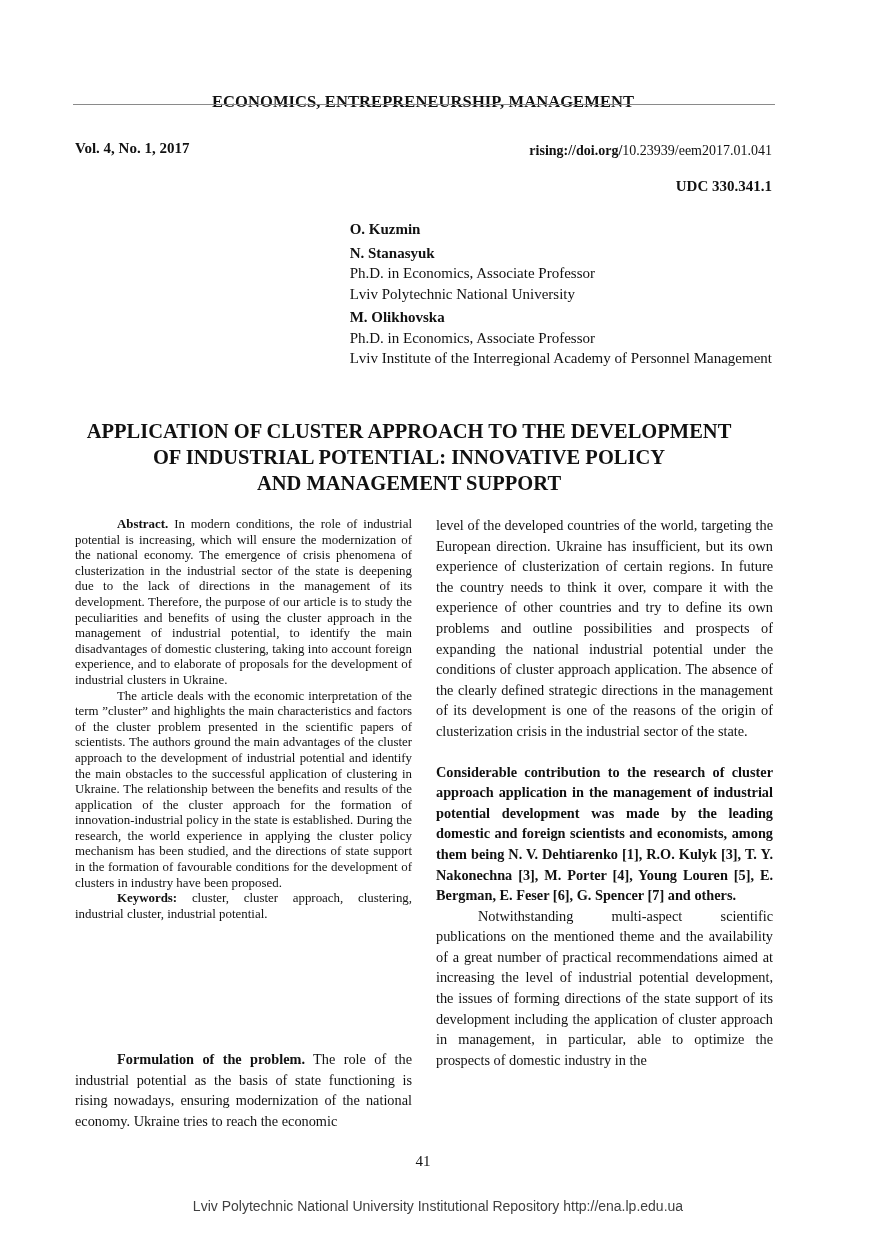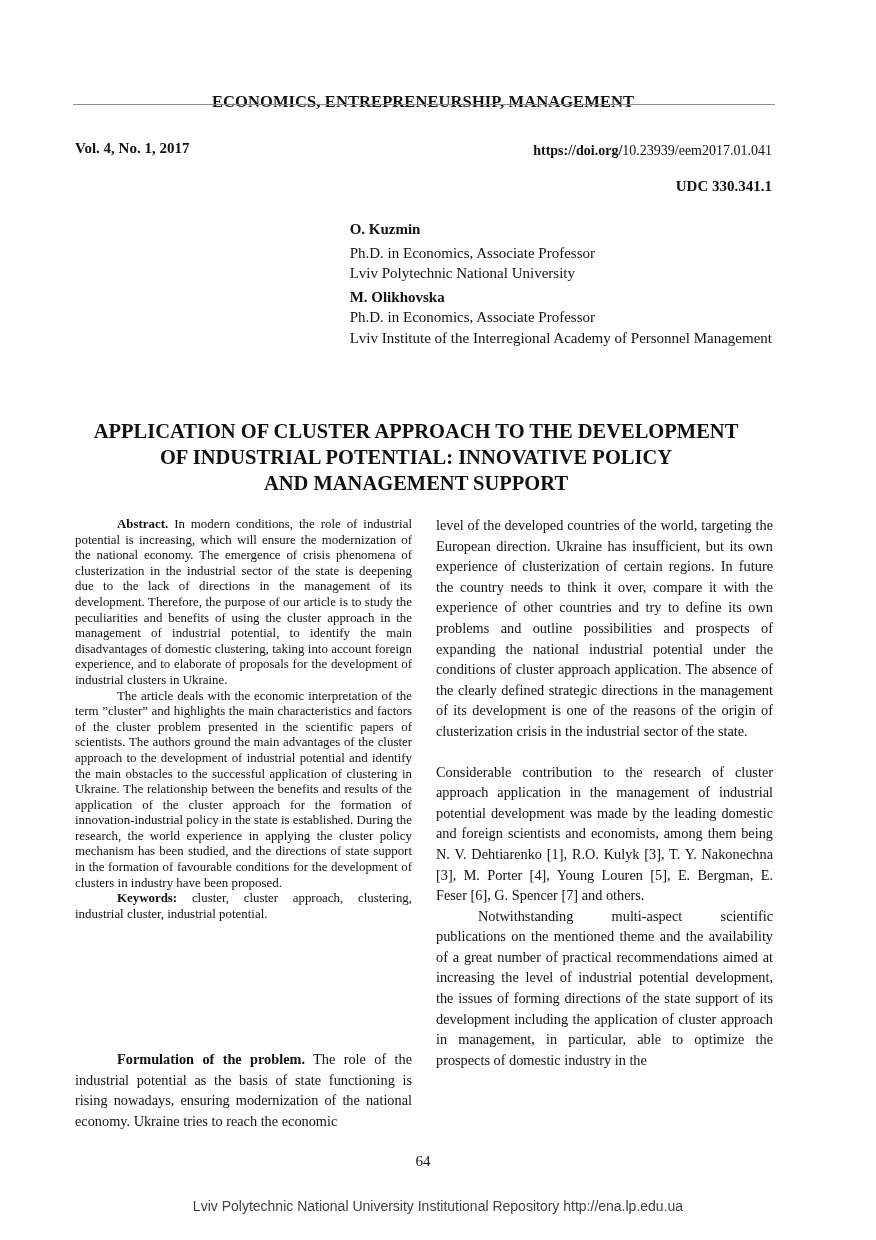--- a/index.html
+++ b/index.html
@@ -7,43 +7,44 @@
   .abs { position: absolute; }
   .journal { left: 73px; width: 700px; top: 92px; text-align: center; font-weight: bold; font-size: 16.5px; letter-spacing: 0.1px; }
   .rule { left: 73px; top: 104px; width: 702px; height: 1px; background: #8a8a8a; }
   .vol { left: 75px; top: 140px; font-weight: bold; font-size: 15px; }
   .doi { right: 104px; top: 143px; font-size: 14px; }
   .doi b { font-weight: bold; }
   .udc { right: 104px; top: 178px; font-weight: bold; font-size: 15px; }
   .authors { right: 104px; top: 219px; font-size: 15px; line-height: 20.5px; }
   .authors .name { font-weight: bold; }
   .authors .gap { height: 3px; }
-  .title { left: 65px; width: 702px; top: 418px; text-align: center; font-weight: bold; font-size: 20.5px; line-height: 26px; }
+  .title { left: 58px; width: 702px; top: 418px; text-align: center; font-weight: bold; font-size: 20.5px; line-height: 26px; }
   .col { font-size: 12.9px; line-height: 15.6px; text-align: justify; }
   .colL { left: 75px; width: 337px; top: 517px; }
   .colR { left: 436px; width: 337px; top: 515px; font-size: 14.3px; line-height: 20.6px; }
   .para { margin: 0; text-indent: 42px; }
   .para b { font-weight: bold; }
   .formL { left: 75px; width: 337px; top: 1049px; font-size: 14.3px; line-height: 20.6px; text-align: justify; }
   .pageno { left: 0; width: 846px; top: 1153px; text-align: center; font-size: 15px; }
   .footer { left: 0; width: 876px; top: 1198px; text-align: center; font-family: "Liberation Sans", sans-serif; font-size: 14px; color: #404040; }
   .spacer { height: 20px; }
 </style>
 </head>
 <body>
 
 <div class="abs journal">ECONOMICS, ENTREPRENEURSHIP, MANAGEMENT</div>
 <div class="abs rule"></div>
 <div class="abs vol">Vol. 4, No. 1, 2017</div>
-<div class="abs doi"><b>https://doi.org/</b><span>10.23939/eem2017.01.041</span></div>
+<div class="abs doi"><b>rising://doi.org/</b><span>10.23939/eem2017.01.041</span></div>
 <div class="abs udc">UDC 330.341.1</div>
 
 <div class="abs authors">
   <div class="name">O. Kuzmin</div>
   <div class="gap"></div>
+  <div class="name">N. Stanasyuk</div>
   <div>Ph.D. in Economics, Associate Professor</div>
   <div>Lviv Polytechnic National University</div>
   <div class="gap"></div>
   <div class="name">M. Olikhovska</div>
   <div>Ph.D. in Economics, Associate Professor</div>
   <div>Lviv Institute of the Interregional Academy of Personnel Management</div>
 </div>
 
 <div class="abs title">
   <div>APPLICATION OF CLUSTER APPROACH TO THE  DEVELOPMENT</div>
@@ -57,18 +58,18 @@
   <p class="para"><b>Keywords:</b><span> cluster, cluster approach, clustering, industrial cluster, industrial potential.</span></p>
 </div>
 
 <div class="abs formL">
   <p class="para"><b>Formulation of the problem.</b><span> The role of the industrial potential as the basis of state functioning is rising nowadays, ensuring modernization of the national economy. Ukraine tries to reach the economic</span></p>
 </div>
 
 <div class="abs colR" style="text-align: justify;">
   <p style="margin:0;">level of the developed countries of the world, targeting the European direction. Ukraine has insufficient, but its own experience of clusterization of certain regions. In future the country needs to think it over, compare it with the experience of other countries and try to define its own problems and outline possibilities and prospects of expanding the national industrial potential under the conditions of cluster approach application. The absence of the clearly defined strategic directions in the management of its development is one of the reasons of the origin of clusterization crisis in the industrial sector of the state.</p>
   <div class="spacer"></div>
-  <p style="margin:0;">Considerable contribution to the research of cluster approach application in the management of industrial potential development was made by the leading domestic and foreign scientists and economists, among them being N. V. Dehtiarenko [1], R.O. Kulyk [3], T. Y. Nakonechna [3], M. Porter [4], Young Louren [5], E. Bergman, E. Feser [6], G. Spencer [7] and others.</p>
+  <p style="margin:0;font-weight:bold;">Considerable contribution to the research of cluster approach application in the management of industrial potential development was made by the leading domestic and foreign scientists and economists, among them being N. V. Dehtiarenko [1], R.O. Kulyk [3], T. Y. Nakonechna [3], M. Porter [4], Young Louren [5], E. Bergman, E. Feser [6], G. Spencer [7] and others.</p>
   <p class="para">Notwithstanding multi-aspect scientific publications on the mentioned theme and the availability of a great number of practical recommendations aimed at increasing the level of industrial potential development, the issues of forming directions of the state support of its development including the application of cluster approach in management, in particular, able to optimize the prospects of domestic industry in the</p>
 </div>
 
-<div class="abs pageno">64</div>
+<div class="abs pageno">41</div>
 <div class="abs footer">Lviv Polytechnic National University Institutional Repository http://ena.lp.edu.ua</div>
 
 </body></html>

